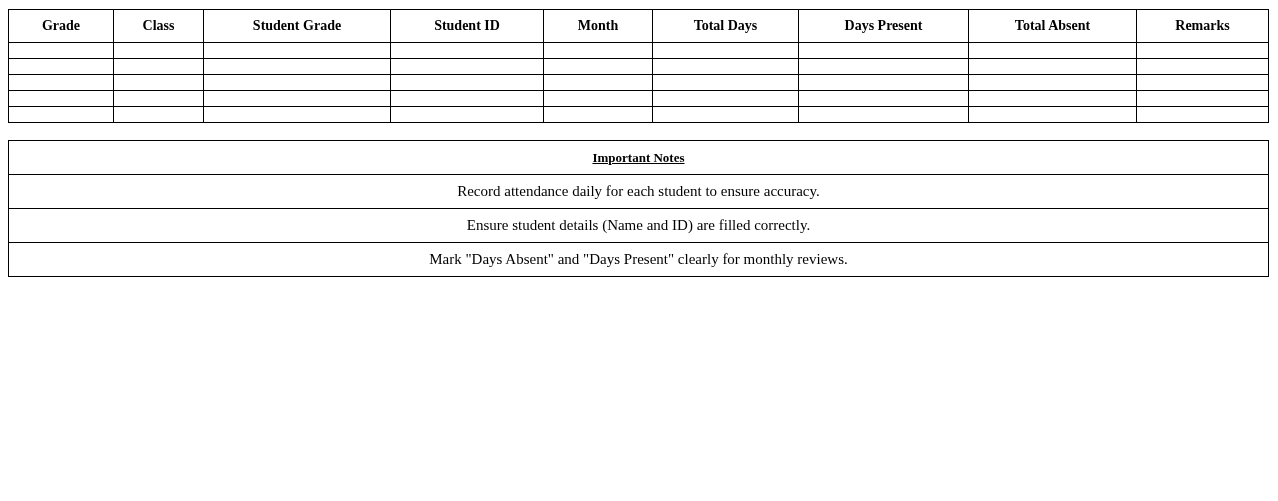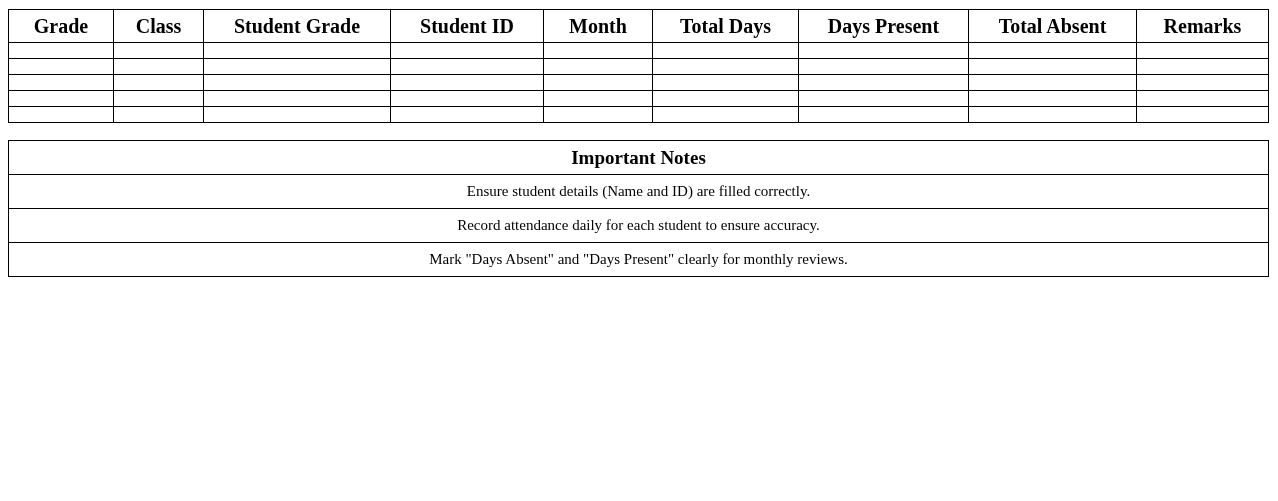--- a/index.html
+++ b/index.html
@@ -29,37 +29,38 @@
   th, td {
     padding: 0 2px;
     text-align: center;
     vertical-align: middle;
     overflow: hidden;
     white-space: nowrap;
   }
   
   .attendance th {
     height: 32px;
-    font-size: 20px;
+    font-size: 14px;
     font-weight: bold;
     margin-left: 10px;
   }
   .attendance td {
     height: 15px;
     font-size: 15px;
   }
   
   .attendance {
     margin-bottom: 17px;
   }
   
   .notes th {
     height: 33px;
-    font-size: 19px;
+    font-size: 13px;
     font-weight: bold;
+    text-decoration: underline;
   }
   .notes td {
     height: 33px;
     font-size: 15px;
     font-weight: normal;
   }
 </style>
 </head>
 <body>
 
@@ -153,24 +154,24 @@
     <colgroup>
       <col style="width:1260px">
     </colgroup>
     <thead>
       <tr>
         <th>Important Notes</th>
       </tr>
     </thead>
     <tbody id="notes-body">
         <tr>
-          <td>Ensure student details (Name and ID) are filled correctly.</td>
+          <td>Record attendance daily for each student to ensure accuracy.</td>
         </tr>
         <tr>
-          <td>Record attendance daily for each student to ensure accuracy.</td>
+          <td>Ensure student details (Name and ID) are filled correctly.</td>
         </tr>
         <tr>
           <td>Mark "Days Absent" and "Days Present" clearly for monthly reviews.</td>
         </tr>
       </tbody>
   </table>
 
 </main>
 
 </body></html>

